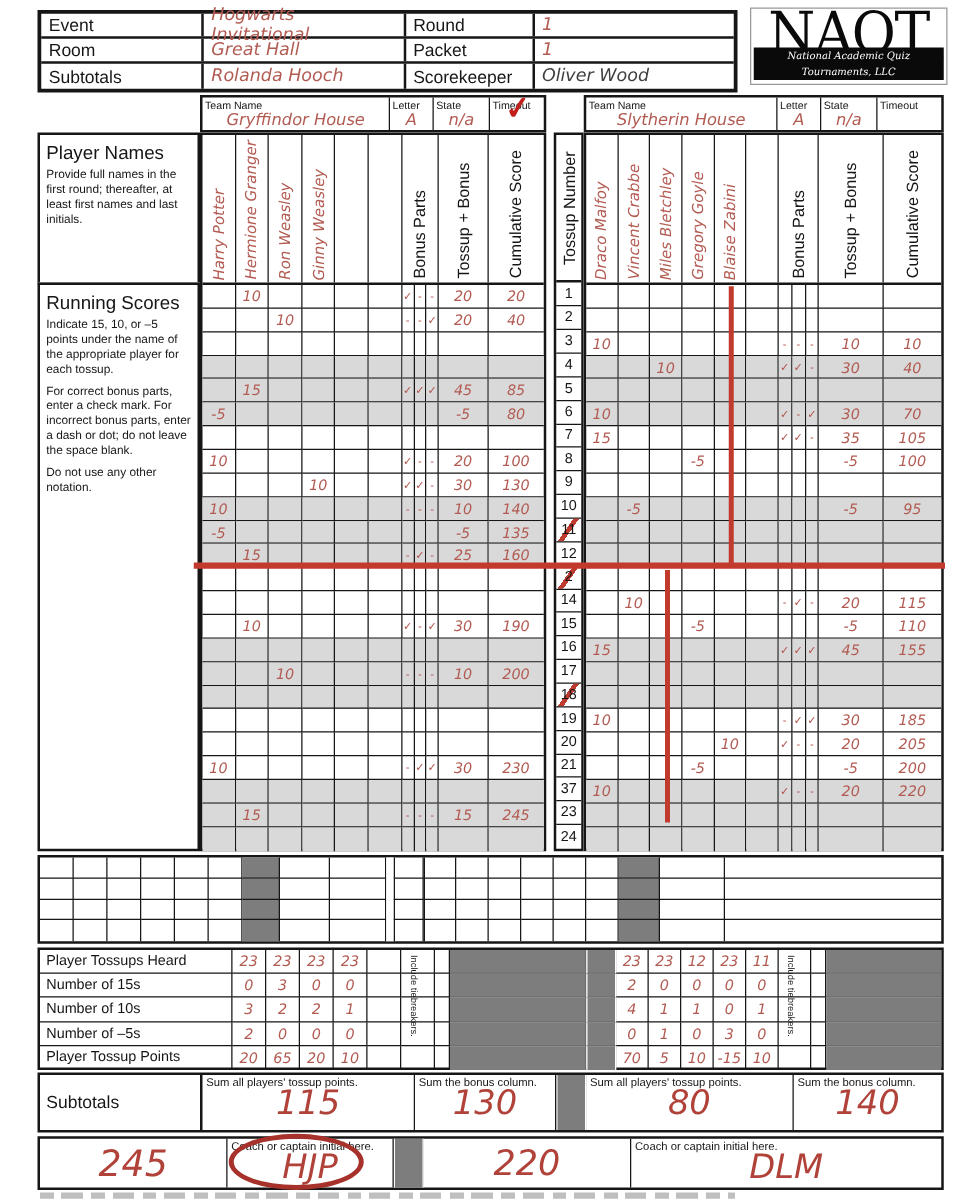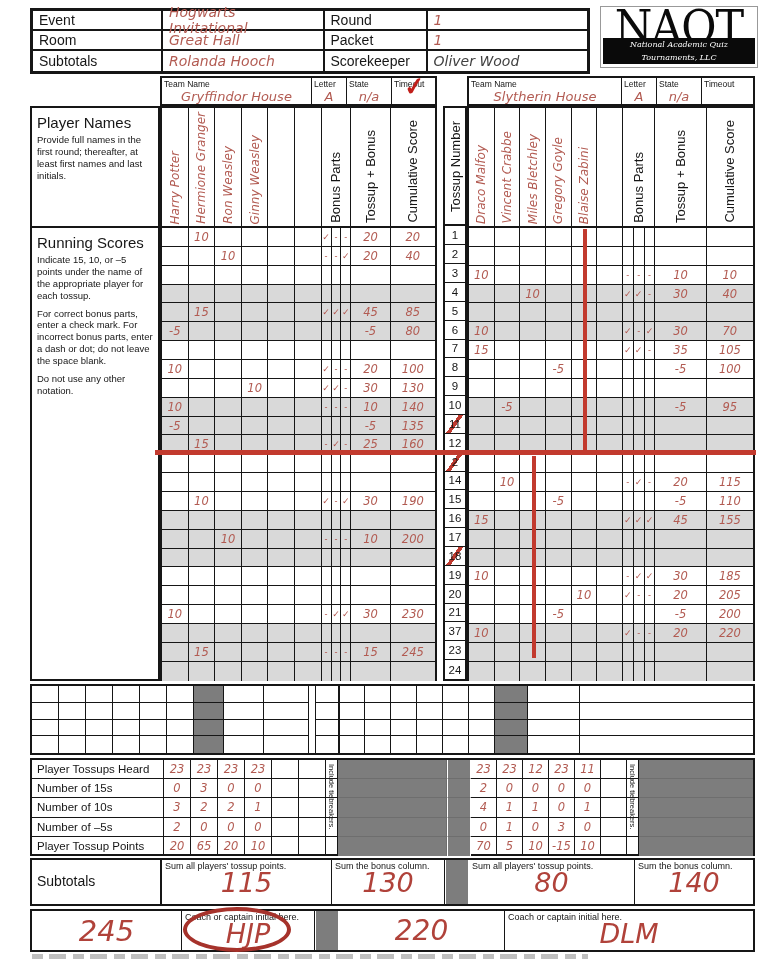--- a/index.html
+++ b/index.html
@@ -75,21 +75,21 @@
   .tb-gray{background:#7d7d7d;}
   .tb-gap{border:none !important;background:#fff;}
 
   
   .stats{position:absolute;left:30px;top:758px;width:725px;height:98px;border:2px solid #161616;}
   .strow{display:flex;height:19.2px;}
   .strow>div{border-right:1px solid #161616;border-bottom:1px solid #161616;
              display:flex;align-items:center;justify-content:center;font-size:11.5px;}
   .strow:last-child>div{border-bottom:none;}
   .strow>div:last-child{border-right:none;}
-  .st-label{width:132px;justify-content:flex-start !important;padding-left:5px;font-size:13.5px;color:#161616;}
+  .st-label{width:154px;justify-content:flex-start !important;padding-left:5px;font-size:13.5px;color:#161616;}
   .st-gray{background:#7d7d7d;border-color:#6e6e6e !important;}
   .inc-note{position:absolute;writing-mode:vertical-rl;font-size:7.5px;color:#161616;
             top:4px;white-space:nowrap;}
 
   
   .sumrow{position:absolute;left:30px;width:725px;border:2px solid #161616;display:flex;}
   .sum-label{width:130px;border-right:2px solid #161616;padding:3px 5px;}
   .sum-label h3{margin:0;font-size:14px;font-weight:normal;}
   .sum-label p{margin:1px 0 0 0;font-size:9px;line-height:1.2;}
   .sumbox{position:relative;border-right:1px solid #161616;display:flex;align-items:center;justify-content:center;}

